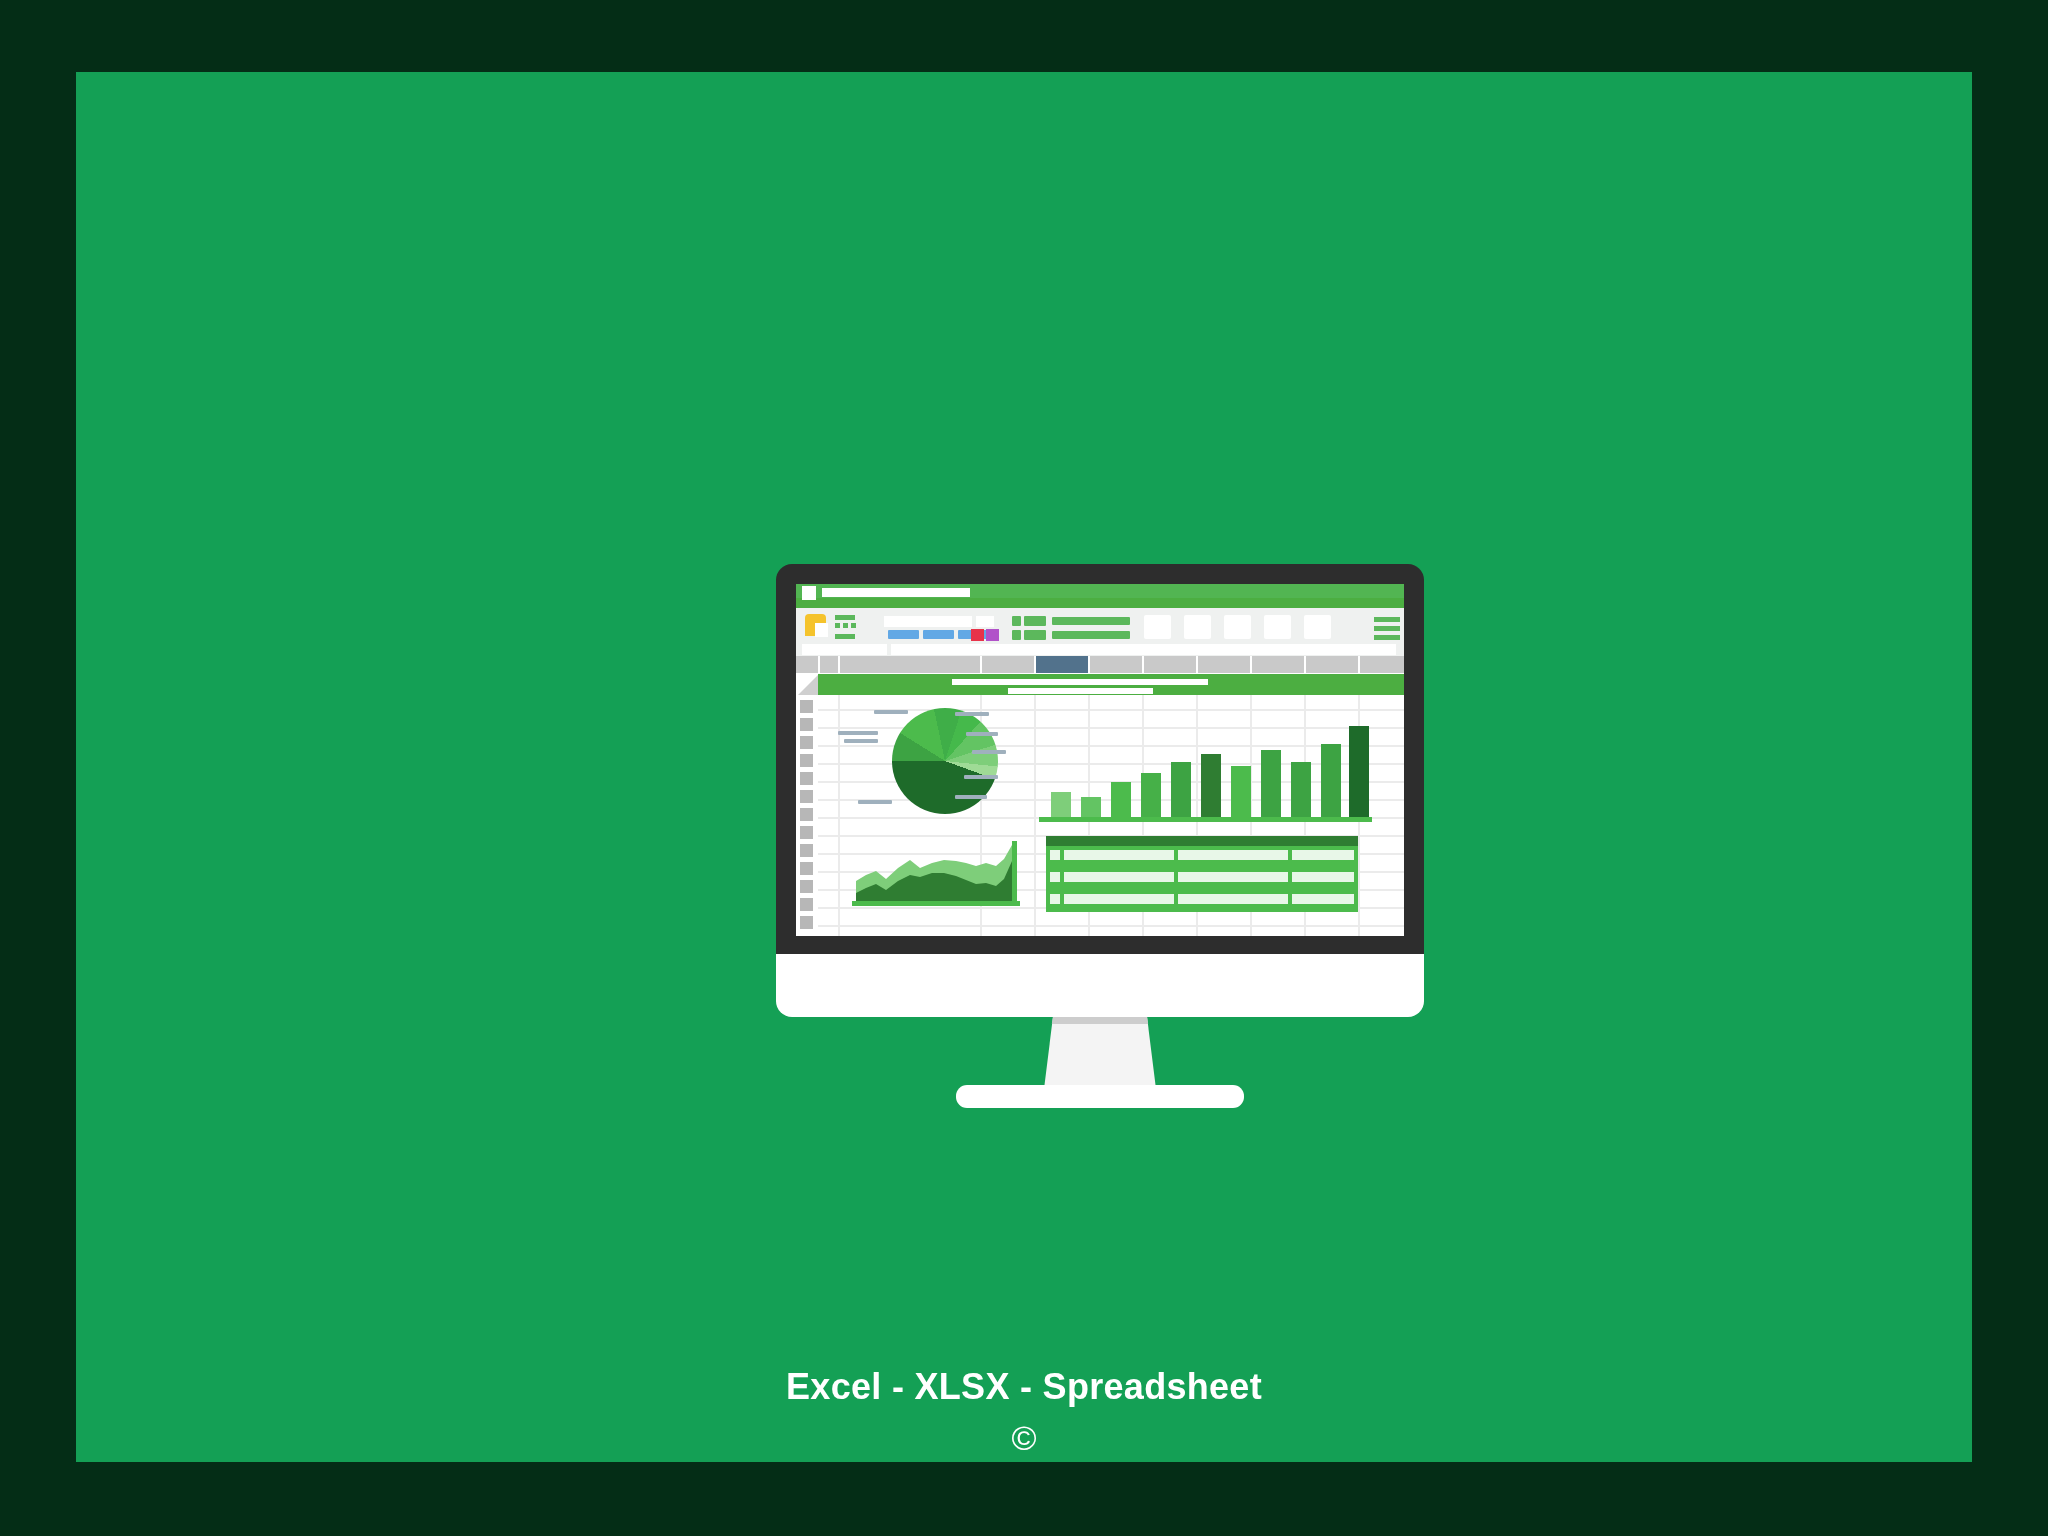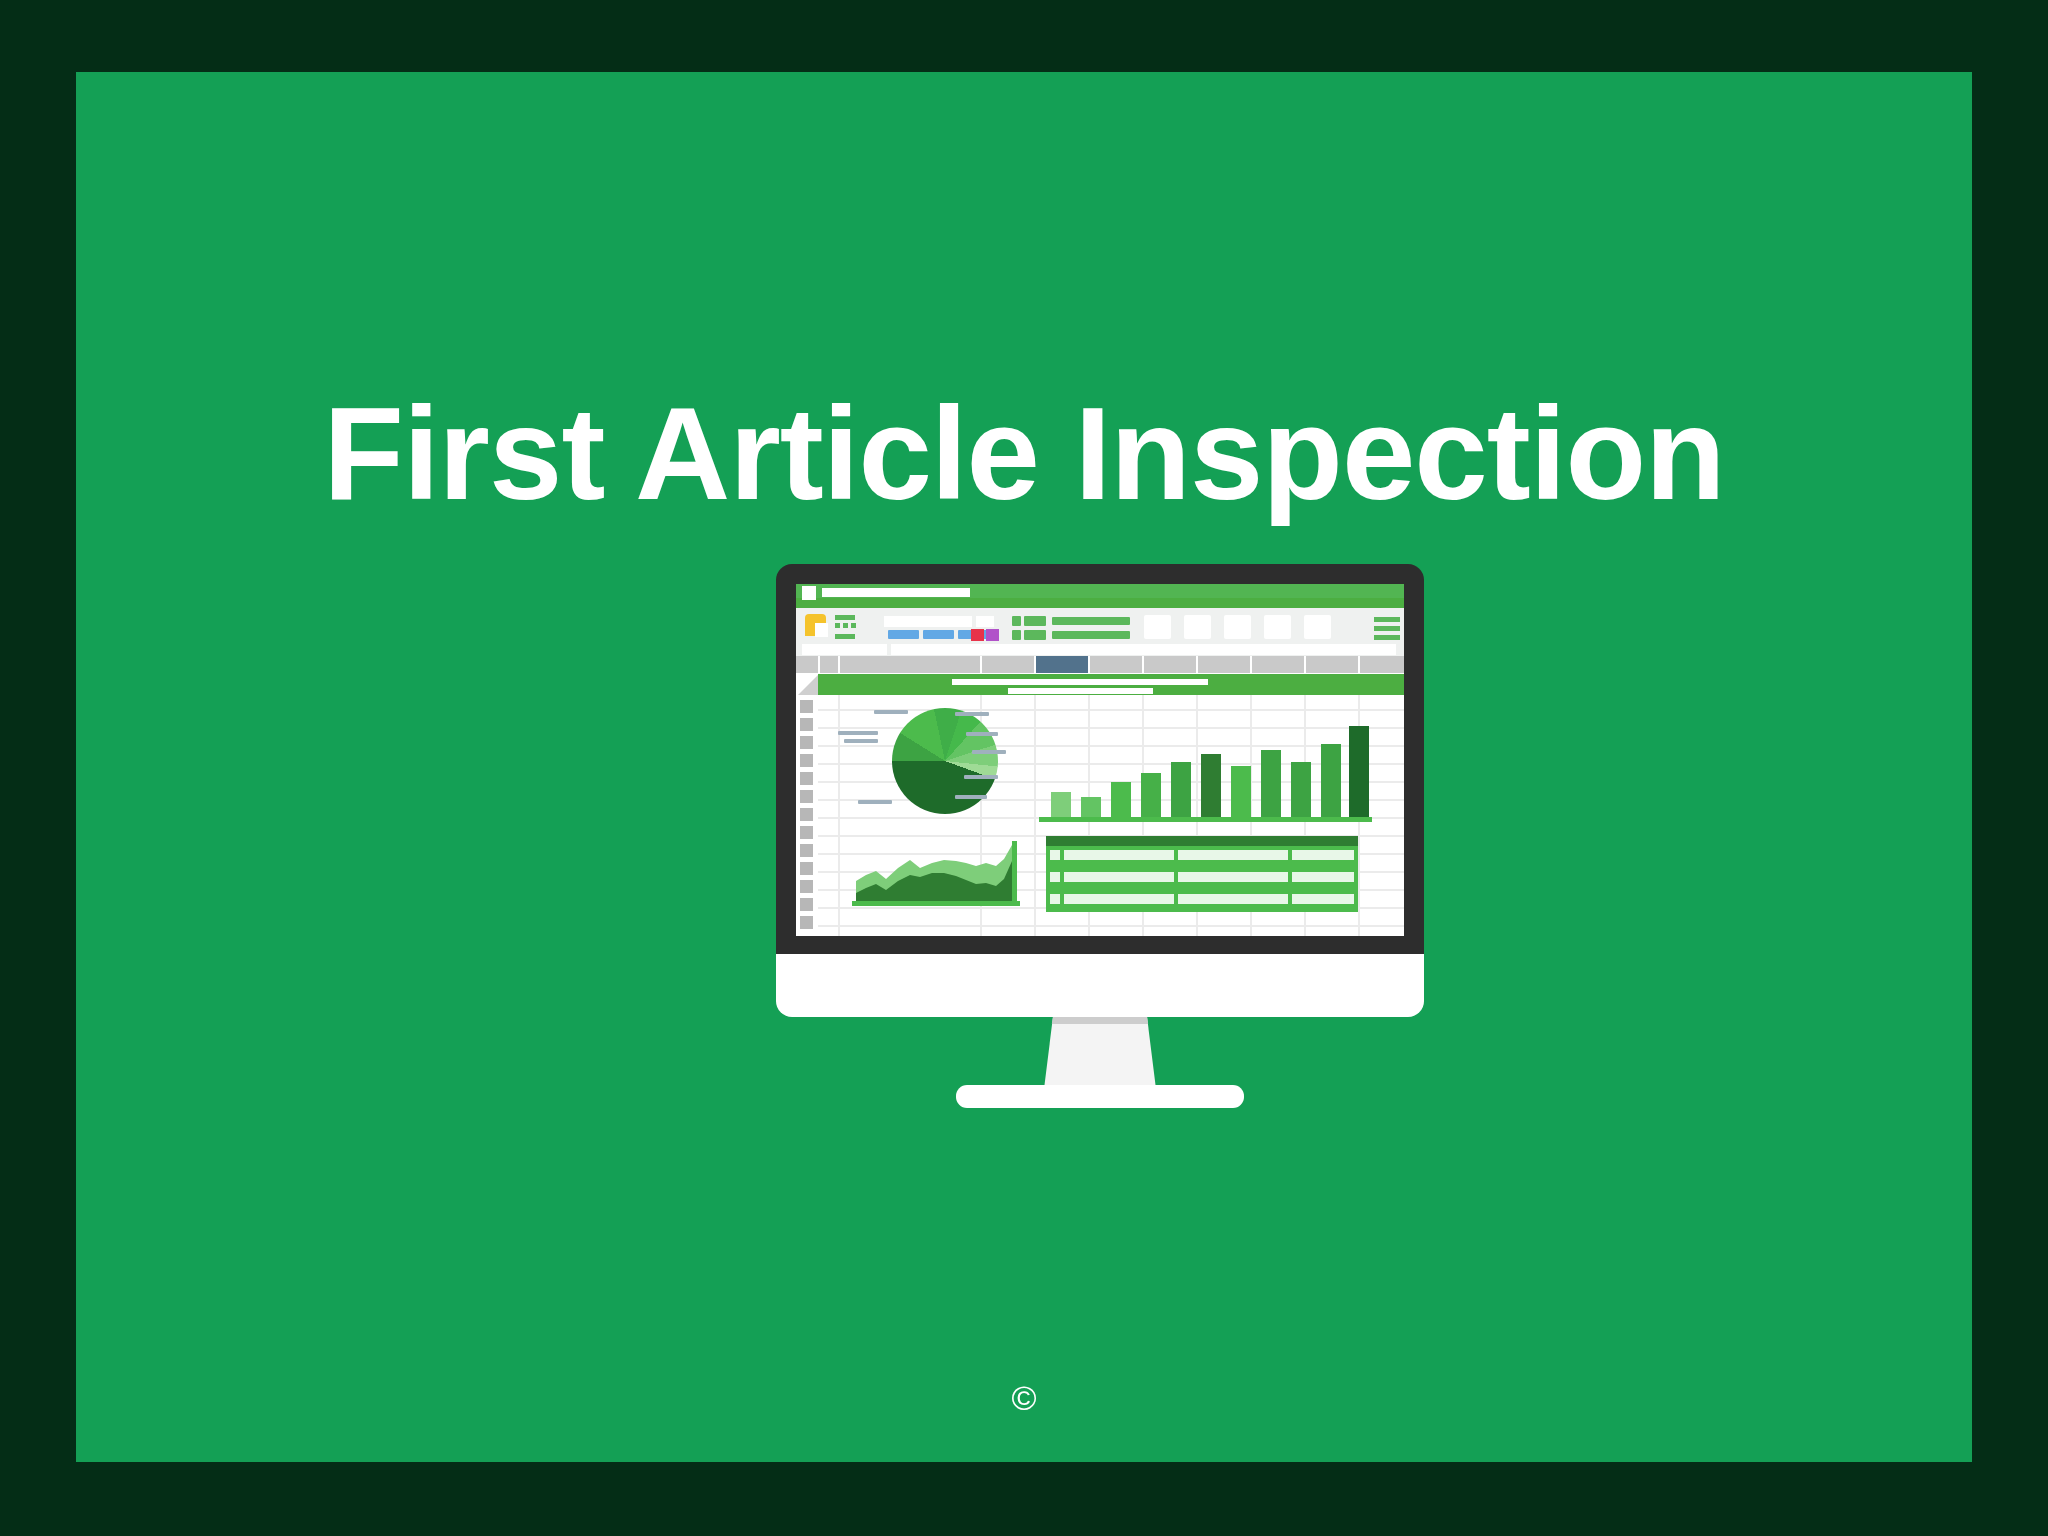--- a/index.html
+++ b/index.html
@@ -435,21 +435,20 @@
     width: 10px; height: 10px;
     background: #e8f7e8;
   }
 </style>
 </head>
 <body>
 
 <div id="poster">
   <div id="inner-panel">
 
-    <h1 id="title">First Article Inspection</h1>
 
     <div id="monitor">
 
       <div id="monitor-bezel"></div>
 
       <div id="screen">
 
         <div class="app-titlebar">
           <div class="app-titlebar-top"></div>
           <div class="tb-square"></div>
@@ -626,17 +625,18 @@
         </div>
       </div>
 
       <div id="monitor-chin"></div>
       <div id="monitor-neck"></div>
       <div id="monitor-neck-top"></div>
       <div id="monitor-base"></div>
     </div>
 
     <div id="footer">
+      <div id="footer-label">Excel - XLSX - Spreadsheet</div>
       <div id="footer-copyright">©</div>
     </div>
 
   </div>
 </div>
 
 </body></html>

